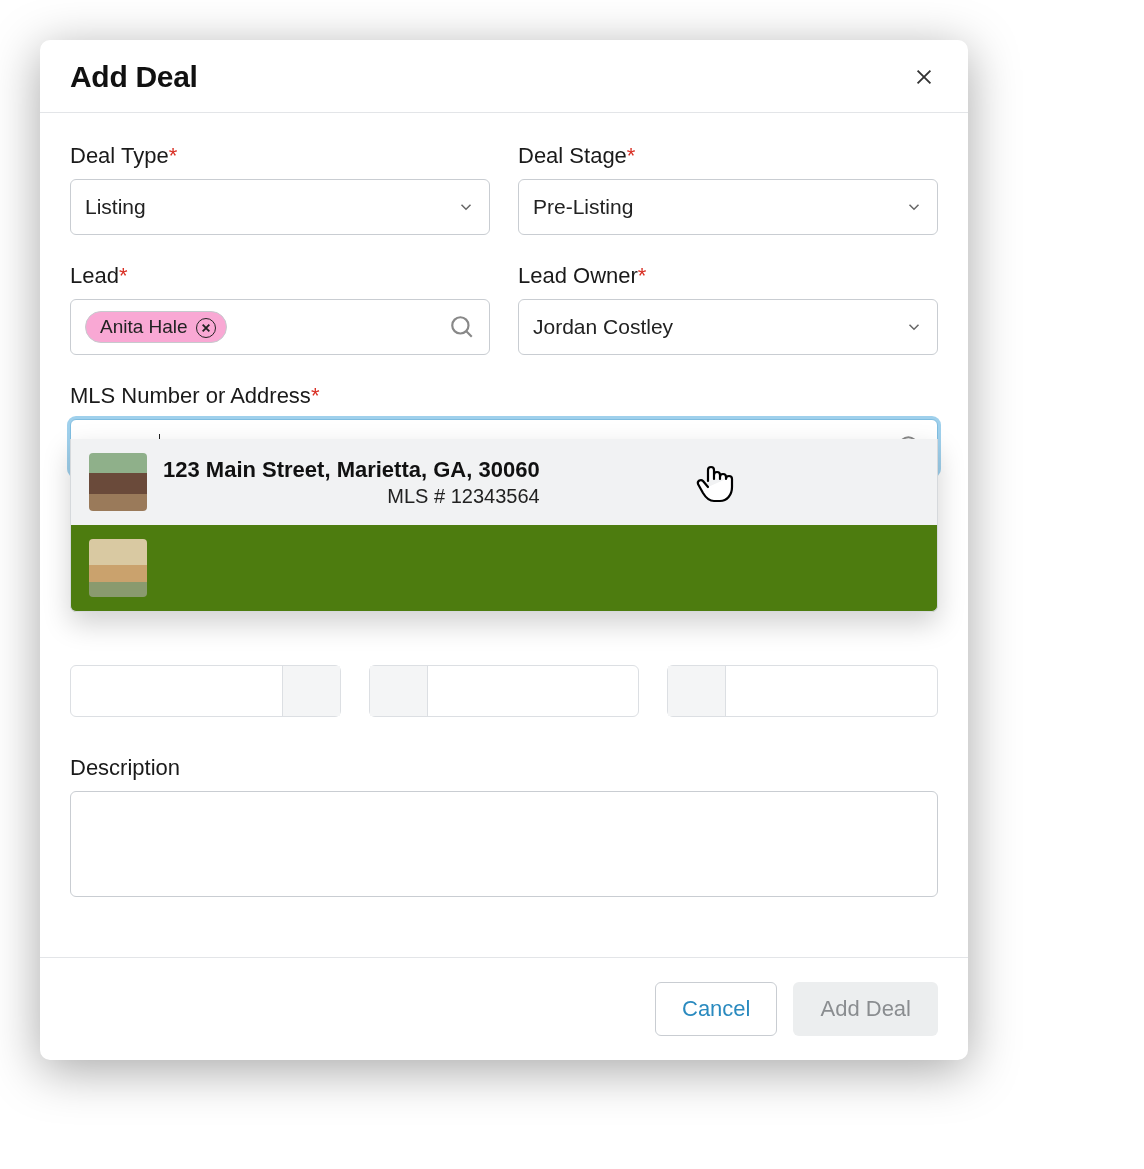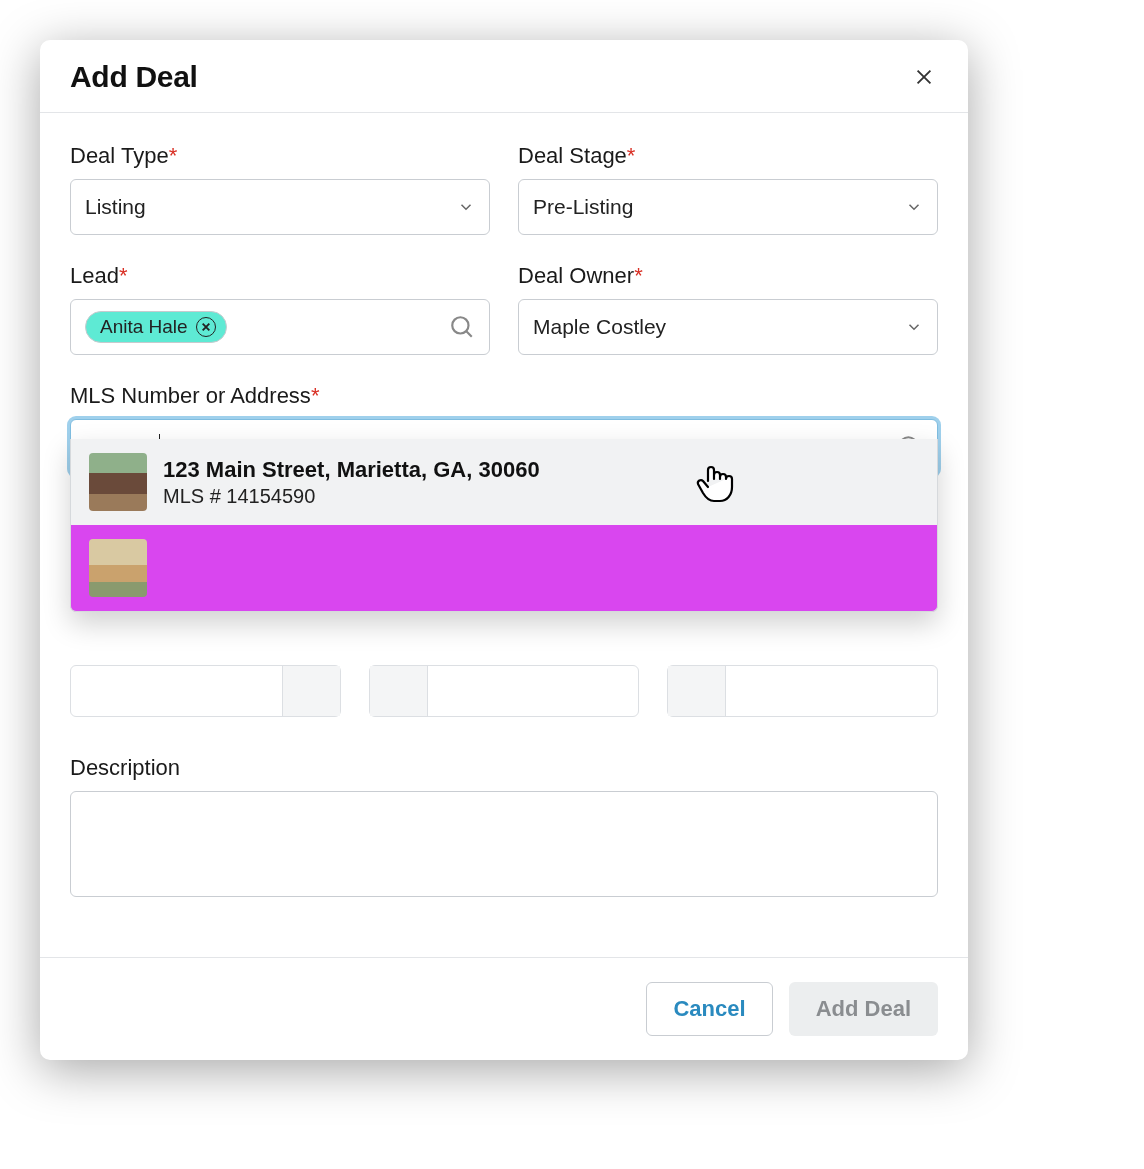--- a/index.html
+++ b/index.html
@@ -78,23 +78,23 @@
   .chevron {
     width: 18px; height: 18px;
     stroke: #666; stroke-width: 2; fill: none;
   }
   .tagbox {
     cursor: text;
     gap: 8px;
   }
   .chip {
     display: inline-flex;
-    align-items: center;
+    align-items: flex-end;
     gap: 8px;
-    background: #5eead4;
+    background: #f9a8d4;
     border: 1px solid #c7cace;
     border-radius: 999px;
     padding: 4px 10px 4px 14px;
     font-size: 19px;
     color: #222;
   }
   .chip-x {
     width: 20px; height: 20px;
     border: 1.5px solid #222;
     border-radius: 50%;
@@ -126,27 +126,28 @@
   .caret {
     display:inline-block;
     width:1px; height:26px; background:#222;
     margin-left:1px;
     vertical-align:middle;
   }
   .dropdown {
     position: absolute;
     top: 56px;
     left: 0; right: 0;
-    background: #d946ef;
+    background: #4d7c0f;
     border: 1px solid #d6d9dc;
     border-top: none;
     border-radius: 0 0 6px 6px;
     box-shadow: 0 12px 28px rgba(0,0,0,0.18);
     z-index: 10;
     overflow: hidden;
+    text-align: right;
   }
   .dd-item {
     display: flex;
     align-items: center;
     gap: 16px;
     padding: 14px 18px;
     cursor: pointer;
   }
   .dd-item.hovered { background: #f1f2f3; }
   .thumb {
@@ -196,21 +197,21 @@
     padding: 24px 30px;
     display: flex;
     justify-content: flex-end;
     gap: 16px;
   }
   .btn {
     height: 54px;
     padding: 0 26px;
     border-radius: 6px;
     font-size: 22px;
-    font-weight: 700;
+    font-weight: 400;
     display:flex;align-items:center;justify-content:center;
     cursor: pointer;
     border: 1px solid transparent;
   }
   .btn-cancel {
     background: #fff;
     border-color: #c9cdd2;
     color: #2a8abf;
   }
   .btn-primary {
@@ -275,24 +276,24 @@
             </span>
           </span>
           <svg class="search-icon" viewBox="0 0 24 24">
             <circle cx="10.5" cy="10.5" r="7.5"></circle>
               <line x1="21" y1="21" x2="16" y2="16"></line>
           </svg>
         </div>
       </div>
       <div class="field">
         <div class="label">
-          <span>Deal Owner</span><span class="req">*</span>
+          <span>Lead Owner</span><span class="req">*</span>
         </div>
         <div class="select">
-          <span class="select-value">Maple Costley</span>
+          <span class="select-value">Jordan Costley</span>
           <svg class="chevron" viewBox="0 0 24 24">
               <polyline points="6 9 12 15 18 9"></polyline>
             </svg>
         </div>
       </div>
     </div>
 
     <div class="field mls-field" style="margin-bottom:16px;">
       <div class="label">
         <span>MLS Number or Address</span><span class="req">*</span>
@@ -306,21 +307,21 @@
           <circle cx="10.5" cy="10.5" r="7.5"></circle>
             <line x1="21" y1="21" x2="16" y2="16"></line>
         </svg>
       </div>
 
       <div class="dropdown">
         <div class="dd-item hovered">
           <div class="thumb t1"></div>
           <div class="dd-text">
             <span class="dd-title">123 Main Street, Marietta, GA, 30060</span>
-            <span class="dd-sub">MLS # 14154590</span>
+            <span class="dd-sub">MLS # 12343564</span>
           </div>
         </div>
         <div class="dd-item">
           <div class="thumb t2"></div>
         </div>
       </div>
 
       <div class="under-row">
         <div class="stub first">
           <div class="stub-main"></div>

